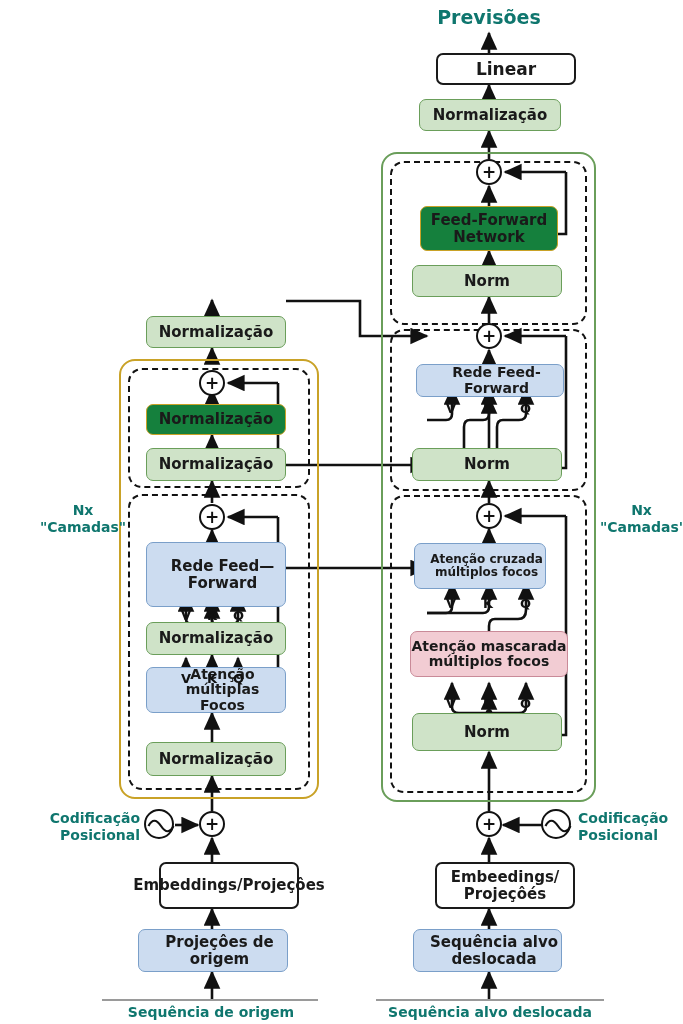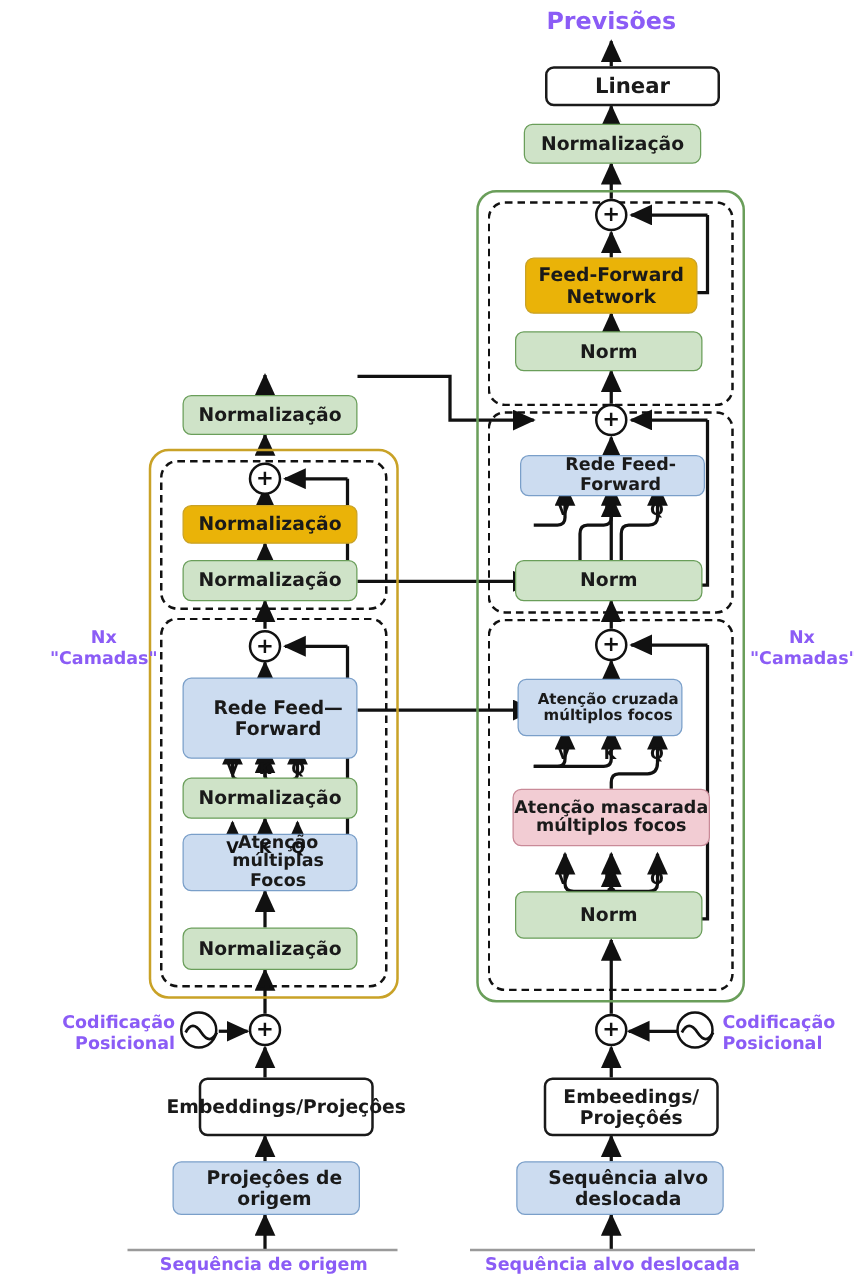--- a/index.html
+++ b/index.html
@@ -11,42 +11,42 @@
   svg#wires{position:absolute;left:0;top:0;width:683px;height:1024px;
             pointer-events:none;}
 
   .box{position:absolute;box-sizing:border-box;display:flex;
        align-items:center;justify-content:center;text-align:center;
        font-weight:bold;color:#1a1a1a;line-height:1.08;
        border-radius:7px;border-width:1.6px;border-style:solid;}
 
   .b-green {background:#cfe3c8;border-color:#6a9e5a;}
   .b-blue  {background:#ccdcf0;border-color:#7a9fc9;padding-left:13px;}
-  .b-yellow{background:#eab308;border-color:#c9a227;}
+  .b-yellow{background:#15803d;border-color:#c9a227;}
   .b-pink  {background:#f2ccd3;border-color:#c98a98;}
   .b-white {background:#ffffff;border-color:#1a1a1a;border-width:2px;margin-left:16px;}
 
   .outer{position:absolute;box-sizing:border-box;border-radius:16px;
          border-width:2px;border-style:solid;background:transparent;}
   .outer-enc{border-color:#c9a227;}
   .outer-dec{border-color:#6a9e5a;}
 
   .dashbox{position:absolute;box-sizing:border-box;border-radius:14px;
            border:2.2px dashed #111;background:transparent;}
 
   .plus{position:absolute;box-sizing:border-box;width:26px;height:26px;
         border-radius:50%;border:2.2px solid #111;background:#fff;
         display:flex;align-items:center;justify-content:center;
         font-size:17px;font-weight:bold;color:#111;line-height:1;}
 
   .pecirc{position:absolute;box-sizing:border-box;width:30px;height:30px;
           border-radius:50%;border:2.2px solid #111;background:#fff;}
   .pecirc svg{position:absolute;left:-2px;top:-2px;}
 
-  .lbl{position:absolute;font-weight:bold;color:#8b5cf6;text-align:center;
+  .lbl{position:absolute;font-weight:bold;color:#0f766e;text-align:center;
        line-height:1.18;}
 
   .vkq{position:absolute;font-weight:bold;color:#111;font-size:13px;
        line-height:1;}
 
   .rule{position:absolute;background:#9a9a9a;height:2px;}
 </style>
 </head>
 <body>
 
@@ -252,21 +252,21 @@
   <div class="lbl" style="left:578px;top:810px;width:105px;font-size:14px;text-align:left;">
     <div>Codificação</div>
     <div>Posicional</div>
   </div>
 
   <div class="box b-white" style="left:419px;top:862px;width:140px;height:47px;font-size:15px;flex-direction:column;">
     <span>Embeedings/</span>
     <span>Projeçôés</span>
   </div>
 
-  <div class="box b-blue" style="left:413px;top:929px;width:166px;height:43px;font-size:15px;flex-direction:column;">
+  <div class="box b-blue" style="left:413px;top:929px;width:149px;height:43px;font-size:15px;flex-direction:column;">
     <span>Sequência alvo</span>
     <span>deslocada</span>
   </div>
 
   <div class="rule" style="left:376px;top:999px;width:228px;"></div>
   <div class="lbl" style="left:370px;top:1004px;width:240px;font-size:14px;">Sequência alvo deslocada</div>
 
   <div class="box b-green" style="left:146px;top:316px;width:140px;height:32px;font-size:15px;">Normalização</div>
 
   <div class="plus" style="left:199px;top:370px;">+</div>

